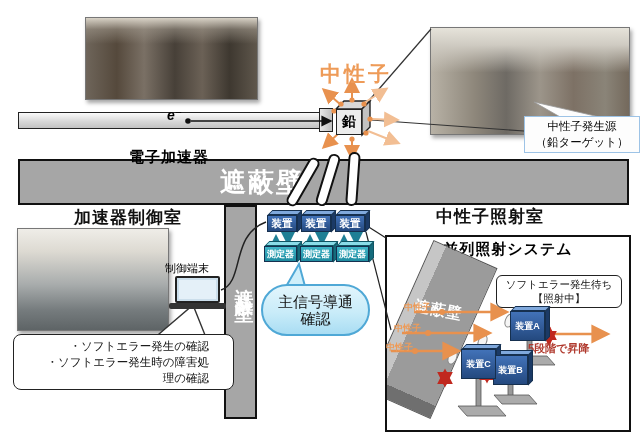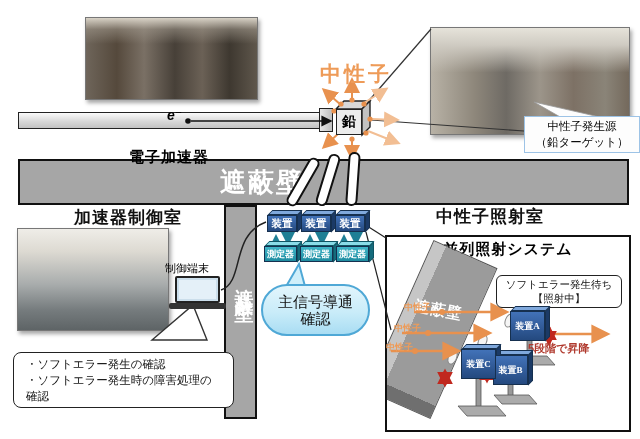--- a/index.html
+++ b/index.html
@@ -11,21 +11,21 @@
   body{font-family:"Liberation Sans","DejaVu Sans",sans-serif;background:#888;}
   #stage{position:relative;width:640px;height:439px;background:#fff;overflow:hidden;margin:0 auto;}
   .abs{position:absolute;}
   .photo{position:absolute;border:1px solid #777;box-shadow:2px 3px 4px rgba(0,0,0,.35);}
   .wall{position:absolute;background:var(--wall-gray);border:2px solid #111;}
   .wall-label{color:#fff;font-weight:bold;}
   .slash{position:absolute;width:12px;height:54px;background:#fff;border:2.5px solid #111;border-radius:6px;}
   .room-title{position:absolute;font-size:17px;font-weight:bold;color:#111;letter-spacing:1px;}
   .box3d{position:absolute;}
   .box3d .front{position:relative;display:flex;align-items:center;justify-content:center;
-    color:#fff;font-weight:bold;border:1px solid #16304F;z-index:2;font-family:Liberation Serif, serif;}
+    color:#fff;font-weight:bold;border:1px solid #16304F;z-index:2;}
   .box3d .top{position:absolute;left:3px;top:-5px;height:5px;width:100%;transform:skewX(-45deg);border:1px solid #16304F;z-index:1;}
   .box3d .side{position:absolute;right:-5px;top:-2.5px;width:5px;height:100%;transform:skewY(-45deg);border:1px solid #16304F;z-index:1;}
   .dev .front{width:30px;height:17px;font-size:10.5px;background:linear-gradient(180deg,#4272B8,#24497F);}
   .dev .top{background:#7FA8DC;}
   .dev .side{background:#1B3A66;}
   .met .front{width:33px;height:16px;font-size:9px;background:linear-gradient(180deg,#3FB5C8,#1F8CA0);}
   .met .top{background:#8ADCE8;border-color:#0F5463;}
   .met .side{background:#156B7C;border-color:#0F5463;}
   .devABC .front{width:35px;height:30px;font-size:9px;background:linear-gradient(180deg,#4272B8,#24497F);}
   .devABC .top{background:#7FA8DC;}
@@ -215,21 +215,21 @@
   <div class="room-title" style="left:436px;top:205px;">中性子照射室</div>
 
   <div class="abs" style="left:165px;top:261px;font-size:11px;">制御端末</div>
   <div class="abs" style="left:169px;top:276px;width:57px;height:33px;">
     <div style="position:absolute;left:6px;top:0;width:45px;height:27px;border:2px solid #222;background:#CBDEEB;border-radius:2px;">
       <div style="margin:2px;height:19px;background:#E4F0F8;"></div>
     </div>
     <div style="position:absolute;left:0;top:27px;width:57px;height:6px;background:#333;border-radius:2px;"></div>
   </div>
 
-  <div class="callout" style="left:13px;top:352px;width:221px;padding:3px 12px;font-size:11.5px;line-height:1.4;">
+  <div class="callout" style="left:13px;top:334px;width:221px;padding:3px 24px;font-size:11.5px;line-height:1.4;text-align:right;">
     <div>・ソフトエラー発生の確認</div>
     <div>・ソフトエラー発生時の障害処理の確認</div>
   </div>
 
   <div class="box3d dev" style="left:267px;top:215px;">
     <div class="top"></div>
       <div class="side"></div>
     <div class="front">装置</div>
   </div>
   <div class="box3d dev" style="left:301px;top:215px;">

